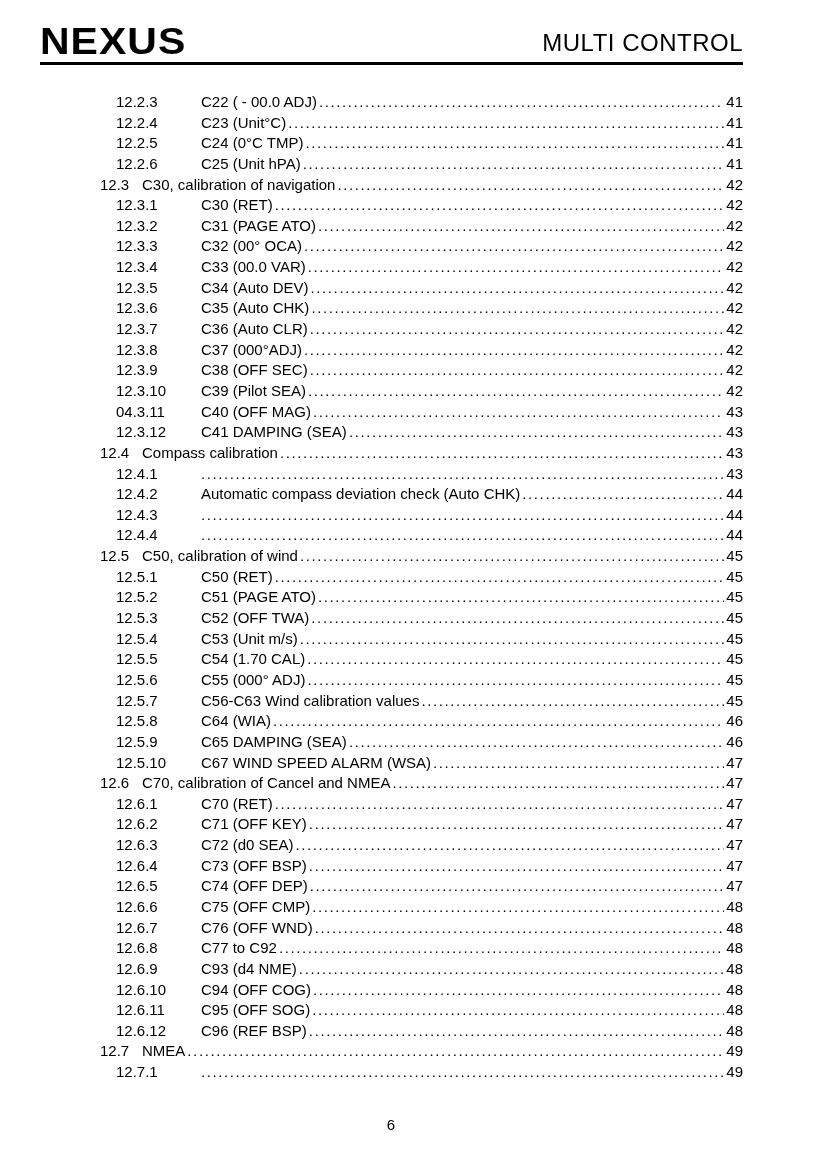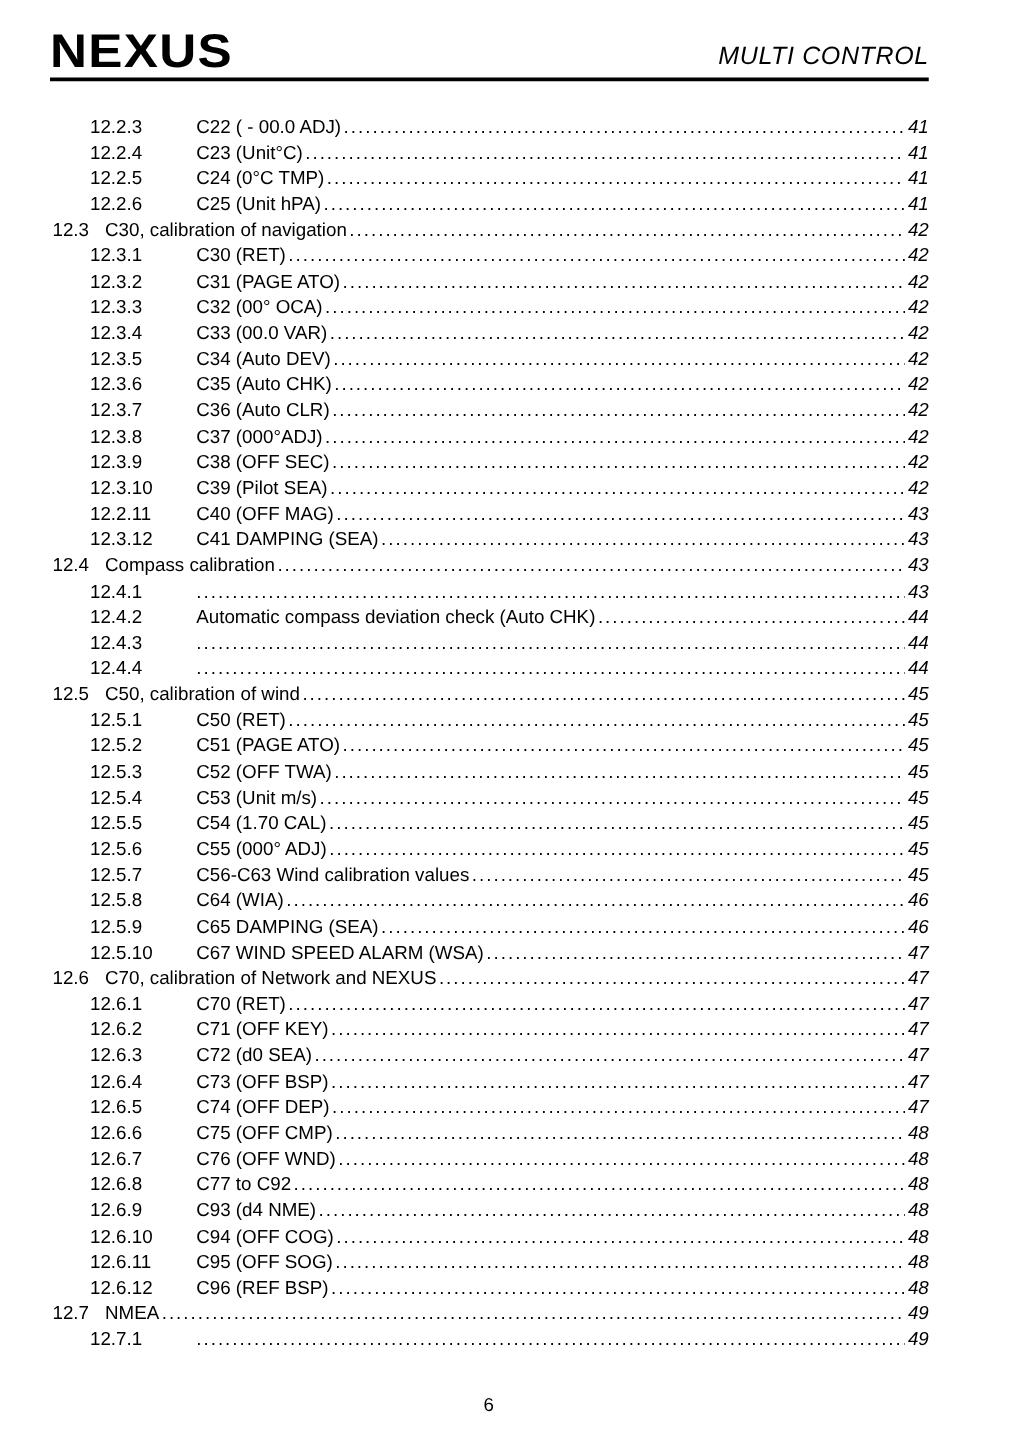--- a/index.html
+++ b/index.html
@@ -26,63 +26,61 @@
   }
   .logo {
     font-size: 41px;
     font-weight: bold;
     letter-spacing: 1px;
     line-height: 1;
     transform: scaleY(0.92);
     transform-origin: bottom left;
   }
   .header-title {
-    font-size: 20px;
+    font-size: 24px;
     letter-spacing: 0.5px;
     margin-bottom: 3px;
-    font-style: italic;
   }
   .rule {
     position: absolute;
     top: 62px; left: 40px; right: 39px;
     height: 3px;
     background: #000000;
   }
   
   .toc {
     position: absolute;
     top: 93px; left: 0; right: 39px;
   }
   .toc-row {
     display: flex;
     align-items: baseline;
     height: 20.65px;
     font-size: 15px;
     white-space: nowrap;
   }
-  .toc-row.level-2 { padding-left: 42px; }
+  .toc-row.level-2 { padding-left: 100px; }
   .toc-row.level-2 .toc-num { width: 42px; flex: 0 0 42px; }
-  .toc-row.level-3 { padding-left: 72px; }
+  .toc-row.level-3 { padding-left: 72px; margin-left: 44px; }
   .toc-row.level-3 .toc-num { width: 85px; flex: 0 0 85px; }
   .toc-title { padding-right: 2px; }
   .toc-leader {
     flex: 1 1 auto;
     overflow: hidden;
     white-space: nowrap;
   }
   .toc-leader::after {
     content: "..........................................................................................................................................................";
     letter-spacing: 1.6px;
   }
   .toc-page {
     flex: 0 0 auto;
     min-width: 18px;
     text-align: left;
     padding-left: 2px;
-    font-style: italic;
   }
   
   .footer {
     position: absolute;
     bottom: 24px; left: 0;
     width: 100%;
     text-align: center;
     font-size: 15px;
   }
 </style>
@@ -198,21 +196,21 @@
   </div>
 
   <div class="toc-row level-3">
     <span class="toc-num">12.3.10</span>
     <span class="toc-title">C39 (Pilot SEA)</span>
     <span class="toc-leader"></span>
     <span class="toc-page">42</span>
   </div>
 
   <div class="toc-row level-3">
-    <span class="toc-num">12.2.11</span>
+    <span class="toc-num">04.3.11</span>
     <span class="toc-title">C40 (OFF MAG)</span>
     <span class="toc-leader"></span>
     <span class="toc-page">43</span>
   </div>
 
   <div class="toc-row level-3">
     <span class="toc-num">12.3.12</span>
     <span class="toc-title">C41 DAMPING (SEA)</span>
     <span class="toc-leader"></span>
     <span class="toc-page">43</span>
@@ -322,21 +320,21 @@
 
   <div class="toc-row level-3">
     <span class="toc-num">12.5.10</span>
     <span class="toc-title">C67 WIND SPEED ALARM (WSA)</span>
     <span class="toc-leader"></span>
     <span class="toc-page">47</span>
   </div>
 
   <div class="toc-row level-2">
     <span class="toc-num">12.6</span>
-    <span class="toc-title">C70, calibration of Network and NEXUS</span>
+    <span class="toc-title">C70, calibration of Cancel and NMEA</span>
     <span class="toc-leader"></span>
     <span class="toc-page">47</span>
   </div>
 
   <div class="toc-row level-3">
     <span class="toc-num">12.6.1</span>
     <span class="toc-title">C70 (RET)</span>
     <span class="toc-leader"></span>
     <span class="toc-page">47</span>
   </div>

